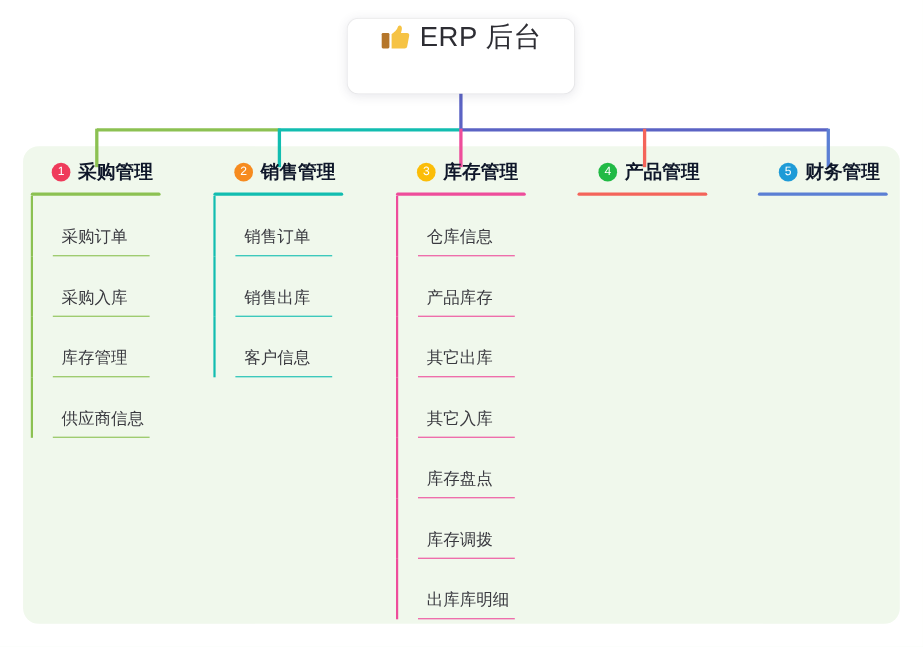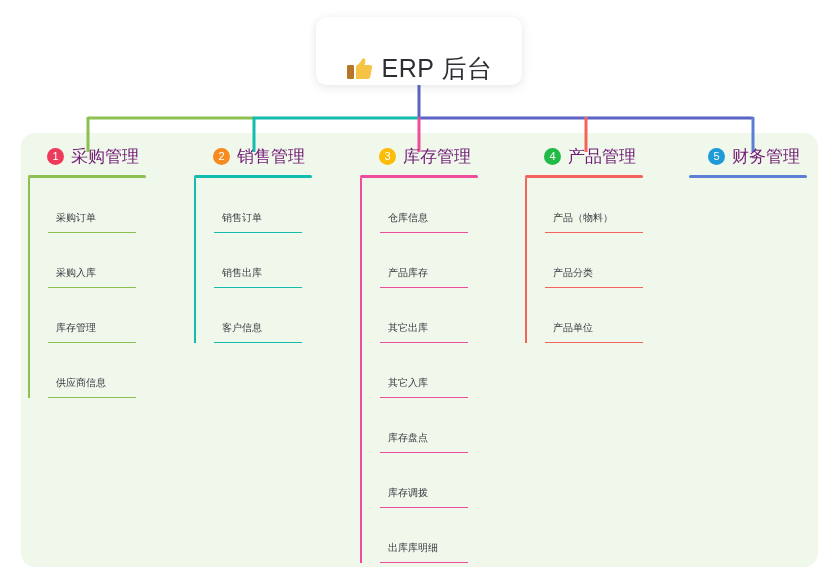--- a/index.html
+++ b/index.html
@@ -27,21 +27,21 @@
   .root-card {
     position: absolute;
     left: 316px;
     top: 17px;
     width: 206px;
     height: 68px;
     background: #ffffff;
     border-radius: 10px;
     box-shadow: 0 2px 10px rgba(60,60,90,0.13), 0 0 1px rgba(0,0,0,0.06);
     display: flex;
-    align-items: flex-end;
+    align-items: flex-start;
     justify-content: center;
     box-sizing: border-box;
     z-index: 6;
   }
   .root-inner {
     display: flex;
     align-items: center;
     gap: 9px;
   }
   .root-emoji {
@@ -111,42 +111,43 @@
     border-radius: 50%;
     color: #ffffff;
     font-size: 11px;
     line-height: 17px;
     text-align: center;
     font-weight: normal;
     flex: 0 0 auto;
   }
   .col-title {
     font-size: 17px;
-    color: #701a75;
+    color: #0f172a;
     white-space: nowrap;
+    font-weight: bold;
   }
   .col-rule {
     height: 3px;
     border-radius: 2px;
     margin-top: 6px;
   }
 
   .leaves {
     position: relative;
     margin-top: 0;
   }
   .leaf {
     position: relative;
     height: 55px;
   }
   .leaf-text {
     position: absolute;
     left: 28px;
     bottom: 8px;
-    font-size: 10px;
+    font-size: 15px;
     color: #3a3a40;
     white-space: nowrap;
   }
   .leaf-rule {
     position: absolute;
     left: 20px;
     bottom: 0;
     height: 1.5px;
   }
   .leaf-stem {
@@ -288,37 +289,20 @@
             <div class="leaf-rule" style="background: rgb(238, 77, 155); width: 88px;"></div>
           </div>
         </div>
       </div>
       <div class="column" style="left: 525px; width: 175px;">
         <div class="col-header">
           <span class="badge" style="background: rgb(33, 186, 69);">4</span>
           <span class="col-title">产品管理</span>
         </div>
         <div class="col-rule" style="background: rgb(244, 100, 90); width: 118px; margin-left: 0px;"></div>
-        <div class="leaves">
-          <div class="leaf">
-            <div class="leaf-stem" style="background: rgb(244, 100, 90);"></div>
-            <div class="leaf-text">产品（物料）</div>
-            <div class="leaf-rule" style="background: rgb(244, 100, 90); width: 98px;"></div>
-          </div>
-          <div class="leaf">
-            <div class="leaf-stem" style="background: rgb(244, 100, 90);"></div>
-            <div class="leaf-text">产品分类</div>
-            <div class="leaf-rule" style="background: rgb(244, 100, 90); width: 98px;"></div>
-          </div>
-          <div class="leaf">
-            <div class="leaf-stem" style="background: rgb(244, 100, 90);"></div>
-            <div class="leaf-text">产品单位</div>
-            <div class="leaf-rule" style="background: rgb(244, 100, 90); width: 98px;"></div>
-          </div>
-        </div>
       </div>
       <div class="column" style="left: 689px; width: 130px;">
         <div class="col-header">
           <span class="badge" style="background: rgb(30, 155, 215);">5</span>
           <span class="col-title">财务管理</span>
         </div>
         <div class="col-rule" style="background: rgb(91, 127, 212); width: 118px; margin-left: 0px;"></div>
       </div>
     </div>
 

